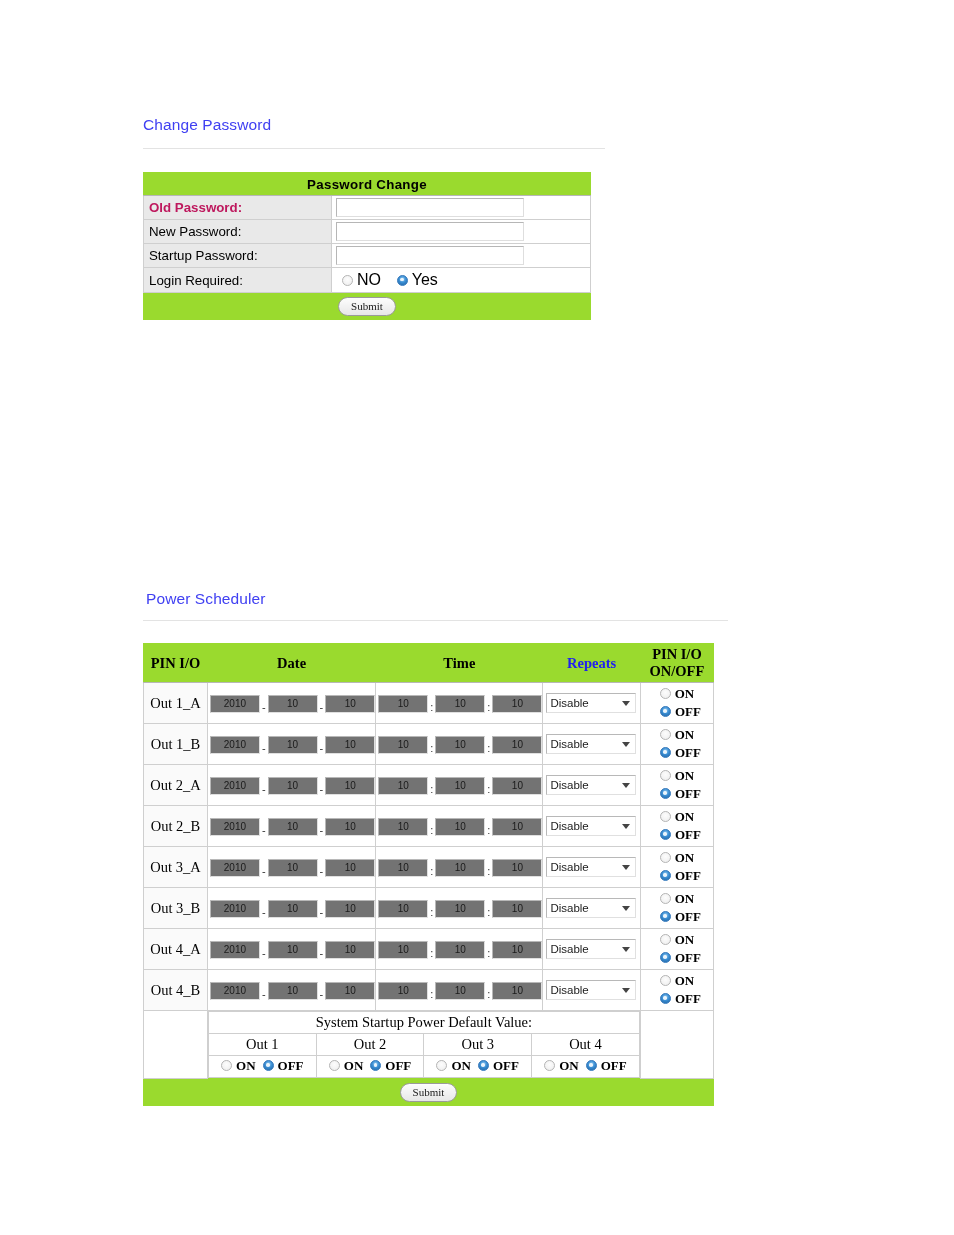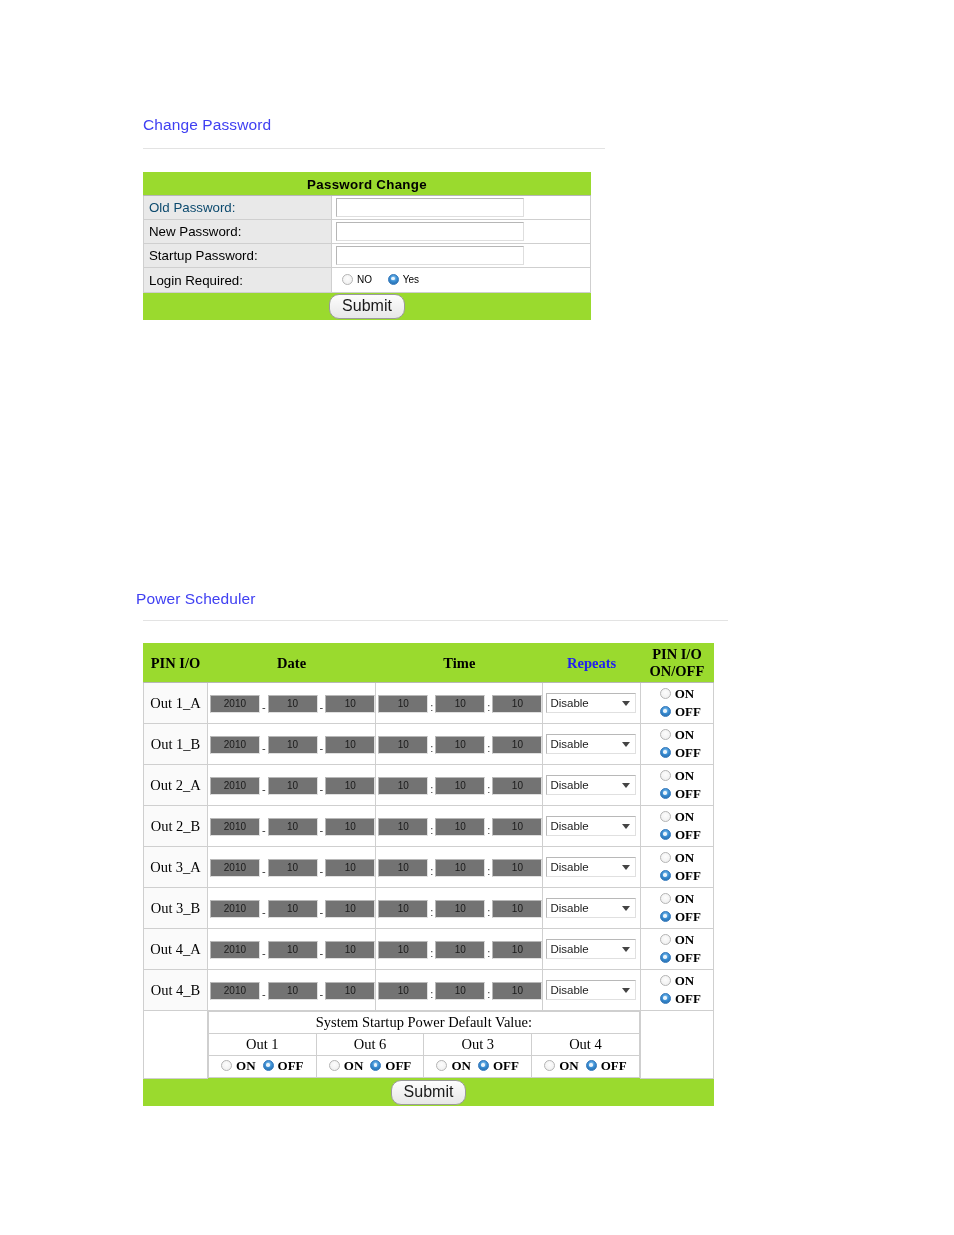--- a/index.html
+++ b/index.html
@@ -61,21 +61,21 @@
     height: 22px !important;
     border-color: #9ada2e !important;
     border-bottom: 1px solid #b7b7b7 !important;
   }
   .pw-label {
     background: #e9e9e9;
     width: 182px;
     padding-left: 5px !important;
     color: #000;
   }
-  .pw-label.required { color: #0c4a6e; font-weight: normal; }
+  .pw-label.required { color: #be185d; font-weight: bold; }
   .pw-value { background: #ffffff; padding-left: 4px !important; }
   .pw-submit-row {
     background: #9ada2e;
     text-align: center;
     height: 26px !important;
     border-color: #9ada2e !important;
   }
 
   input.pw-input {
     width: 182px;
@@ -86,22 +86,22 @@
     border-right-color: #dedede;
     border-bottom-color: #dedede;
     background: #fff;
     padding: 1px 2px;
     box-sizing: content-box;
     outline: none;
   }
 
   
   .btn-submit {
-    font-family: Liberation Sans, sans-serif;
-    font-size: 16px;
+    font-family: Liberation Serif, serif;
+    font-size: 11px;
     padding: 2px 12px 3px 12px;
     background: linear-gradient(#fdfdfd, #e7e7e7);
     border: 1px solid #9a9a9a;
     border-radius: 10px;
     color: #1a1a1a;
     cursor: pointer;
   }
 
   
   .radio-grp {
@@ -126,21 +126,21 @@
     background: radial-gradient(circle at 50% 35%, #9fd2f5 0%, #3b8fd4 45%, #1c5f9e 100%);
   }
   .radio.checked::after {
     content: "";
     position: absolute;
     left: 2.5px; top: 2px;
     width: 3.5px; height: 3.5px;
     border-radius: 50%;
     background: rgba(255,255,255,.85);
   }
-  .radio-label-sans { font-family: "Liberation Sans", sans-serif; font-size: 10px; }
+  .radio-label-sans { font-family: "Liberation Sans", sans-serif; font-size: 16px; }
   .radio-label-serif { font-family: "Liberation Serif", serif; font-size: 13px; font-weight: bold; }
 
   
   .sch-table {
     position: absolute;
     left: 143px;
     top: 643px;
     width: 571px;
     border-collapse: collapse;
     background: #ffffff;
@@ -299,21 +299,21 @@
       </tr>
 
       <tr>
         <td class="pw-submit-row" colspan="2">
           <button class="btn-submit">Submit</button>
         </td>
       </tr>
     </tbody>
   </table>
 
-  <div class="section-head" style="left:136px; top:590px;">Power Scheduler</div>
+  <div class="section-head" style="left:146px; top:590px;">Power Scheduler</div>
   <div class="section-rule" style="left:143px; top:620px; width:585px;"></div>
 
   <table class="sch-table">
     <tbody>
       <tr>
         <td class="sch-head pin-cell" style="background:#9ada2e">PIN I/O</td>
         <td class="sch-head date-cell">Date</td>
         <td class="sch-head time-cell">Time</td>
         <td class="sch-head blue rep-cell">Repeats</td>
         <td class="sch-head onoff-cell">PIN I/O ON/OFF</td>
@@ -466,21 +466,21 @@
         <tr>
           <td class="startup-blank"></td>
           <td class="startup-wrap" colspan="3">
             <table class="startup-table">
               <tbody>
                 <tr>
                   <td colspan="4" class="startup-title">System Startup Power Default Value:</td>
                 </tr>
                 <tr>
                   <td>Out 1</td>
-                  <td>Out 6</td>
+                  <td>Out 2</td>
                   <td>Out 3</td>
                   <td>Out 4</td>
                 </tr>
                 <tr>
                   <td><span class="radio-grp" style="margin-left: 0px;">
                       <span class="radio"></span>
                       <span class="radio-label-serif">ON</span>
                     </span><span class="radio-grp" style="margin-left: 7px;">
                       <span class="radio checked"></span>
                       <span class="radio-label-serif">OFF</span>

